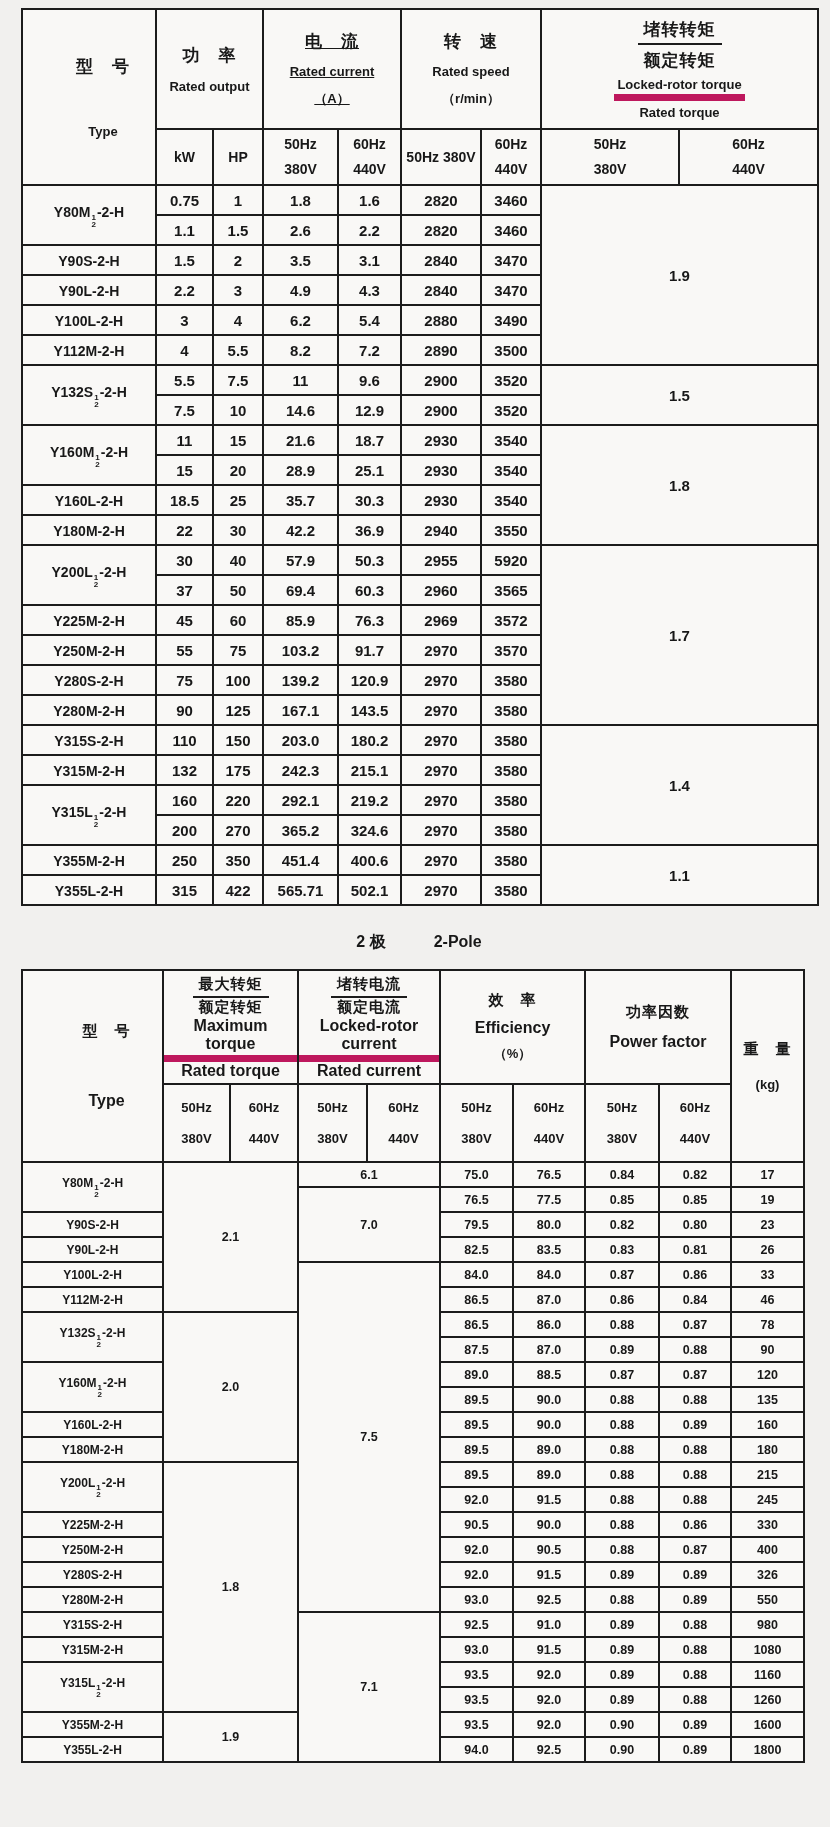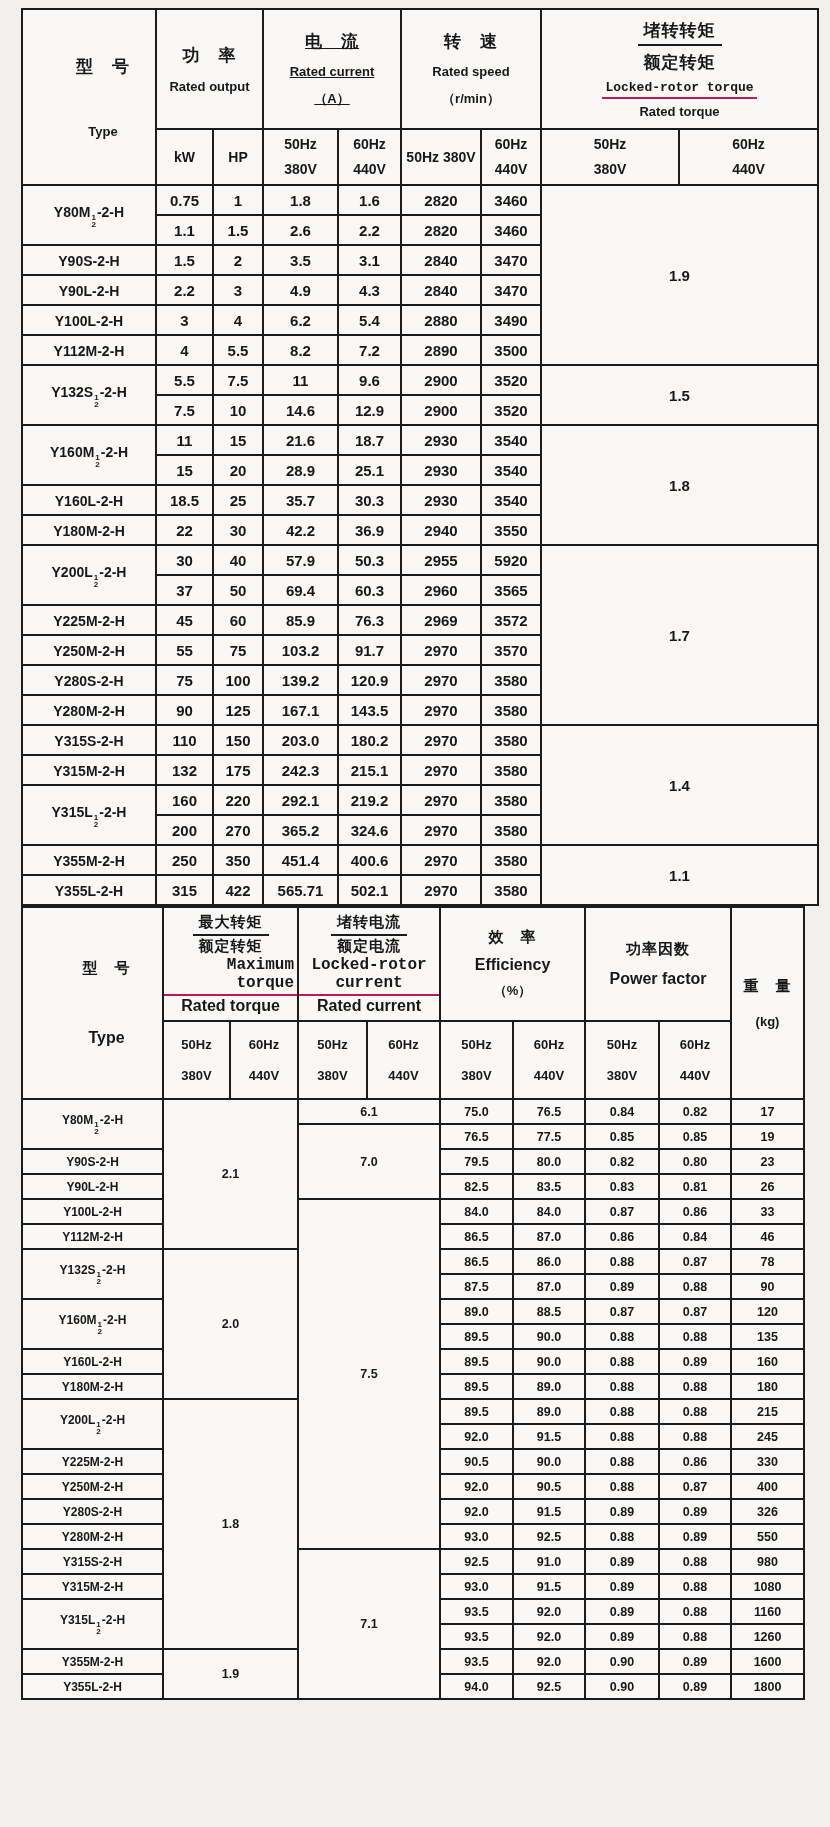--- a/index.html
+++ b/index.html
@@ -28,21 +28,21 @@
   #t2 .hrow2 th{height:76px;font-size:13px;}
   #t2 .freq div{line-height:2.4;}
   
   .hstack{display:flex;flex-direction:column;justify-content:space-evenly;align-items:center;height:100%;}
   .cn{font-size:17px;letter-spacing:1px;}
   #t2 .cn{font-size:15px;}
   .en{font-size:13px;}
   #t2 .en{font-size:16px;}
   .unit{font-size:13px;}
   .frac-top{border-bottom:2px solid #1c1c1c;padding:0 6px 2px;}
-  .enfrac-top{border-bottom:2px solid #be185d;padding:0 3px 2px;font-family:Liberation Mono, monospace;}
+  .enfrac-top{border-bottom:7px solid #be185d;padding:0 3px 2px;}
   .freq{line-height:1.8;}
   .typeh{height:100%;padding-left:28px;}
   
   .model{white-space:nowrap;font-size:14px;}
   #t2 .model{font-size:12px;}
   .stk{display:inline-flex;flex-direction:column;font-size:8px;line-height:7px;vertical-align:-3px;margin:0 1px;}
   
   .pole{width:796px;text-align:center;margin:26px 0 16px;font-size:16px;font-weight:700;}
   .pole span{margin:0 24px;}
 </style>
@@ -355,20 +355,23 @@
           <td>315</td>
           <td>422</td>
           <td>565.71</td>
           <td>502.1</td>
           <td>2970</td>
           <td>3580</td>
         </tr>
       </tbody>
   </table>
 
+  <div class="pole">
+    <span>2 极</span><span>2-Pole</span>
+  </div>
 
   <table id="t2">
     <colgroup>
       <col style="width:141px">
         <col style="width:67px">
         <col style="width:68px">
       <col style="width:69px">
         <col style="width:73px">
         <col style="width:73px">
       <col style="width:72px">
@@ -378,21 +381,21 @@
     </colgroup>
     <thead>
       <tr class="hrow1">
         <th rowspan="2">
           <div class="hstack typeh">
             <span class="cn">型　号</span>
             <span class="en">Type</span>
           </div>
         </th>
         <th colspan="2">
-          <div class="hstack" style="height:104px;margin:auto;text-align:right;">
+          <div class="hstack" style="height:104px;margin:auto;">
             <span class="cn frac-top">最大转矩</span>
             <span class="cn">额定转矩</span>
             <span class="en enfrac-top">Maximum torque</span>
             <span class="en">Rated  torque</span>
           </div>
         </th>
         <th colspan="2">
           <div class="hstack" style="height:104px;margin:auto;">
             <span class="cn frac-top">堵转电流</span>
             <span class="cn">额定电流</span>

